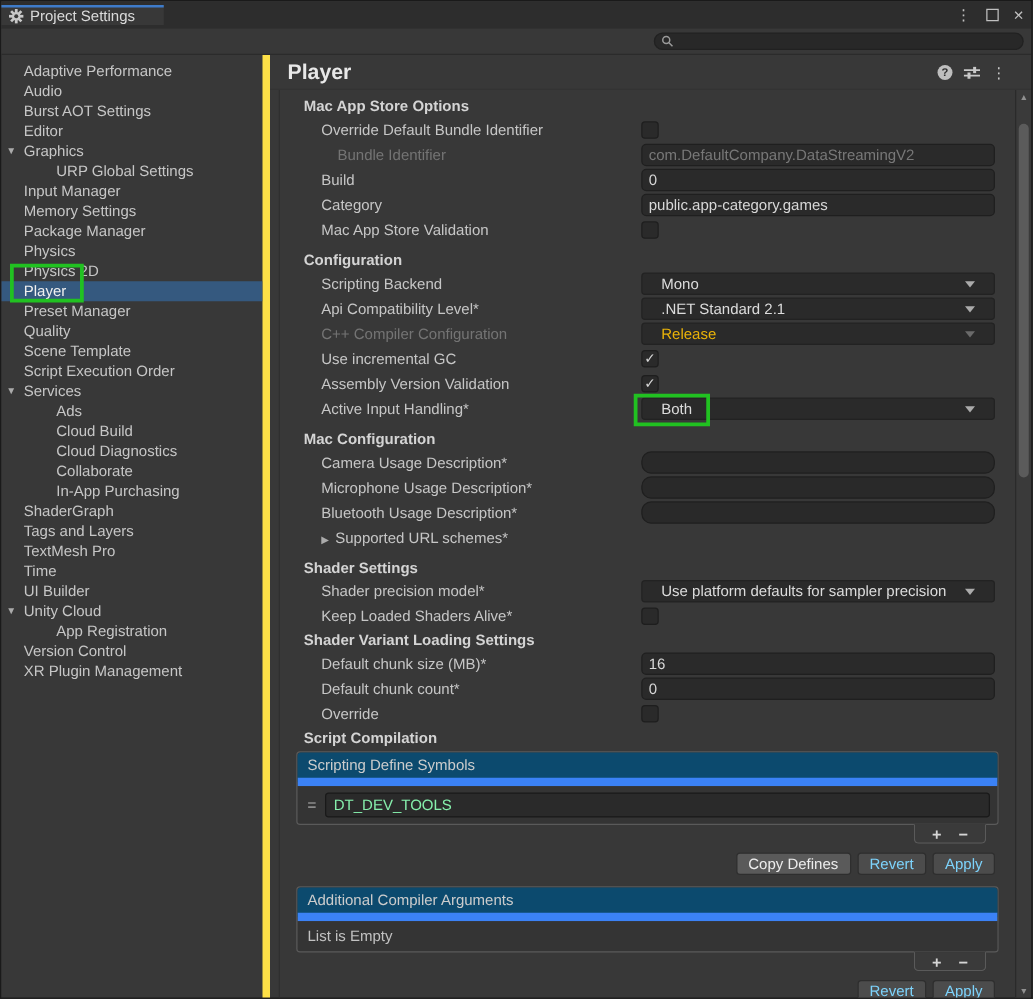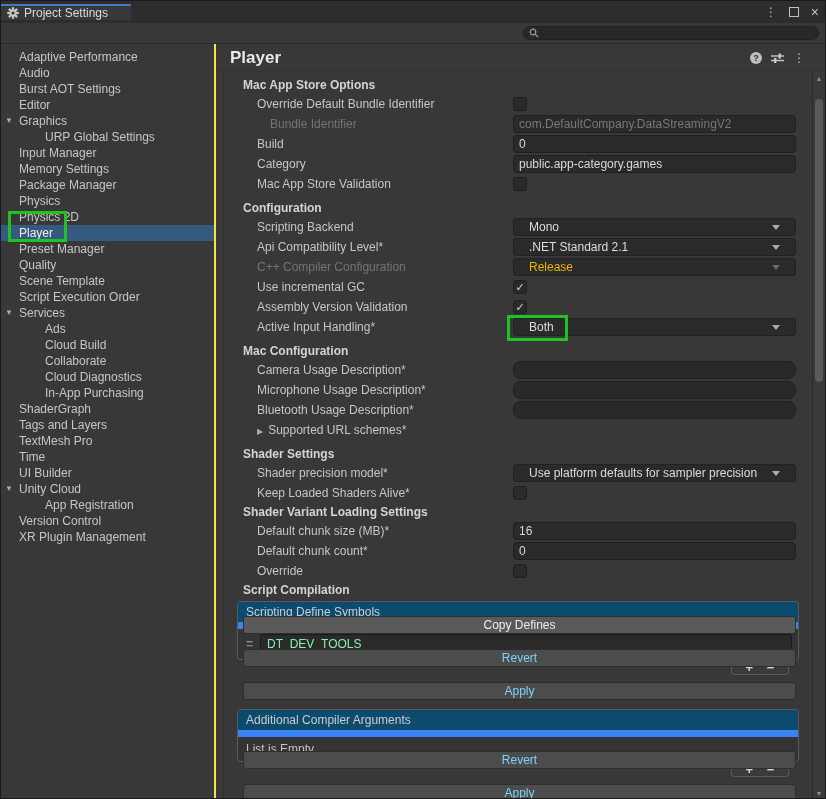--- a/index.html
+++ b/index.html
@@ -13,21 +13,21 @@
   .tab{width:130px;background:#383838;border-top:2px solid #3E7BC9;display:flex;align-items:center;gap:5px;padding-left:6px;box-sizing:border-box;color:#DADADA;}
   .win-controls{position:absolute;right:6px;top:0;height:22px;display:flex;align-items:center;gap:12px;color:#C0C0C0;}
   .win-controls .dots{font-size:12px;line-height:1;}
   .maxbox{display:inline-block;width:8px;height:8px;border:1px solid #C0C0C0;}
   .closex{font-size:14px;line-height:1;}
   
   .toolbar{height:21px;background:#383838;border-bottom:1px solid #2B2B2B;position:relative;box-sizing:border-box;}
   .search{position:absolute;right:6px;top:3px;width:296px;height:14px;background:#282828;border:1px solid #212121;border-radius:8px;display:flex;align-items:center;padding-left:5px;box-sizing:border-box;}
   
   .bodyrow{display:flex;height:756px;}
-  .sidebar{width:215px;box-sizing:border-box;border-right:2px solid #fde047;padding-top:5px;overflow:hidden;flex:0 0 215px;}
+  .sidebar{width:215px;box-sizing:border-box;border-right:6px solid #fde047;padding-top:5px;overflow:hidden;flex:0 0 215px;}
   .side-item{height:16px;line-height:16px;padding-left:18px;white-space:nowrap;position:relative;color:#C6C6C6;cursor:default;}
   .side-item.indent{padding-left:44px;}
   .side-item.selected{background:#35597F;color:#F0F0F0;}
   .side-item .fold{position:absolute;left:4px;top:0;font-size:8px;color:#ABABAB;line-height:16px;}
   .side-item.selected::before{content:"";position:absolute;left:7px;top:-14px;width:59px;height:31px;border:3px solid #21C121;box-sizing:border-box;pointer-events:none;}
   
   .main{flex:1;position:relative;overflow:hidden;}
   .panel-header{height:28px;display:flex;align-items:center;padding-left:14px;border-bottom:1px solid #333333;box-sizing:border-box;position:relative;}
   .panel-title{font-size:17px;font-weight:bold;color:#E8E8E8;}
   .hdr-icons{position:absolute;right:20px;top:0;height:28px;display:flex;align-items:center;gap:9px;}
@@ -62,21 +62,21 @@
   .listbox.gap{margin-top:9px;}
   .lb-header{height:20px;line-height:20px;padding-left:8px;color:#CCCCCC;border-bottom:7px solid #3b82f6;background:#0c4a6e;border-radius:3px 3px 0 0;}
   .lb-body{padding:4px 6px;}
   .lb-item{display:flex;align-items:center;height:22px;}
   .lb-handle{color:#8A8A8A;font-weight:bold;margin:0 7px 0 2px;}
   .lb-field{flex:1;height:20px;background:#2A2A2A;border:1px solid #191919;border-radius:3px;box-sizing:border-box;display:flex;align-items:center;padding:0 6px;color:#86efac;}
   .lb-empty{height:24px;line-height:24px;padding-left:8px;color:#C2C2C2;}
   .listfooter{height:17px;display:flex;justify-content:flex-end;padding-right:7px;}
   .lf-box{width:58px;height:16px;background:#3A3A3A;border:1px solid #5A5A5A;border-top-color:#3A3A3A;margin-top:-1px;border-radius:0 0 4px 4px;display:flex;align-items:center;justify-content:space-evenly;box-sizing:border-box;}
   .lf-box span{color:#D5D5D5;font-size:13px;font-weight:bold;line-height:1;cursor:default;}
-  .btnrow{display:flex;justify-content:flex-end;gap:15px;margin-top:5px;height:18px;flex-direction:column;}
+  .btnrow{display:flex;justify-content:flex-end;gap:5px;margin-top:5px;height:18px;}
   .ubtn{height:18px;padding:0 9px;background:#5A5A5A;color:#EDEDED;border:1px solid #2E2E2E;border-radius:3px;font-family:"Liberation Sans",sans-serif;font-size:12px;line-height:16px;}
   .ubtn.disabled{background:#4C4C4C;color:#7dd3fc;}
   
   .vscroll{position:absolute;top:28px;right:0;bottom:0;width:13px;background:#3A3A3A;border-left:1px solid #2A2A2A;box-sizing:border-box;}
   .vs-arrow{position:absolute;left:0;width:12px;text-align:center;font-size:7px;color:#909090;}
   .vs-up{top:3px;} .vs-down{bottom:3px;}
   .vs-thumb{position:absolute;left:2px;width:8px;top:27px;height:283px;background:#5B5B5B;border-radius:4px;}
 </style>
 </head>
 <body>
@@ -131,22 +131,22 @@
         <div class="side-item"><span>Physics</span></div>
         <div class="side-item"><span>Physics 2D</span></div>
         <div class="side-item selected"><span>Player</span></div>
         <div class="side-item"><span>Preset Manager</span></div>
         <div class="side-item"><span>Quality</span></div>
         <div class="side-item"><span>Scene Template</span></div>
         <div class="side-item"><span>Script Execution Order</span></div>
         <div class="side-item"><span class="fold">▼</span><span>Services</span></div>
         <div class="side-item indent"><span>Ads</span></div>
         <div class="side-item indent"><span>Cloud Build</span></div>
+        <div class="side-item indent"><span>Cloud Diagnostics</span></div>
         <div class="side-item indent"><span>Collaborate</span></div>
-        <div class="side-item indent"><span>Cloud Diagnostics</span></div>
         <div class="side-item indent"><span>In-App Purchasing</span></div>
         <div class="side-item"><span>ShaderGraph</span></div>
         <div class="side-item"><span>Tags and Layers</span></div>
         <div class="side-item"><span>TextMesh Pro</span></div>
         <div class="side-item"><span>Time</span></div>
         <div class="side-item"><span>UI Builder</span></div>
         <div class="side-item"><span class="fold">▼</span><span>Unity Cloud</span></div>
         <div class="side-item indent"><span>App Registration</span></div>
         <div class="side-item"><span>Version Control</span></div>
         <div class="side-item"><span>XR Plugin Management</span></div>

